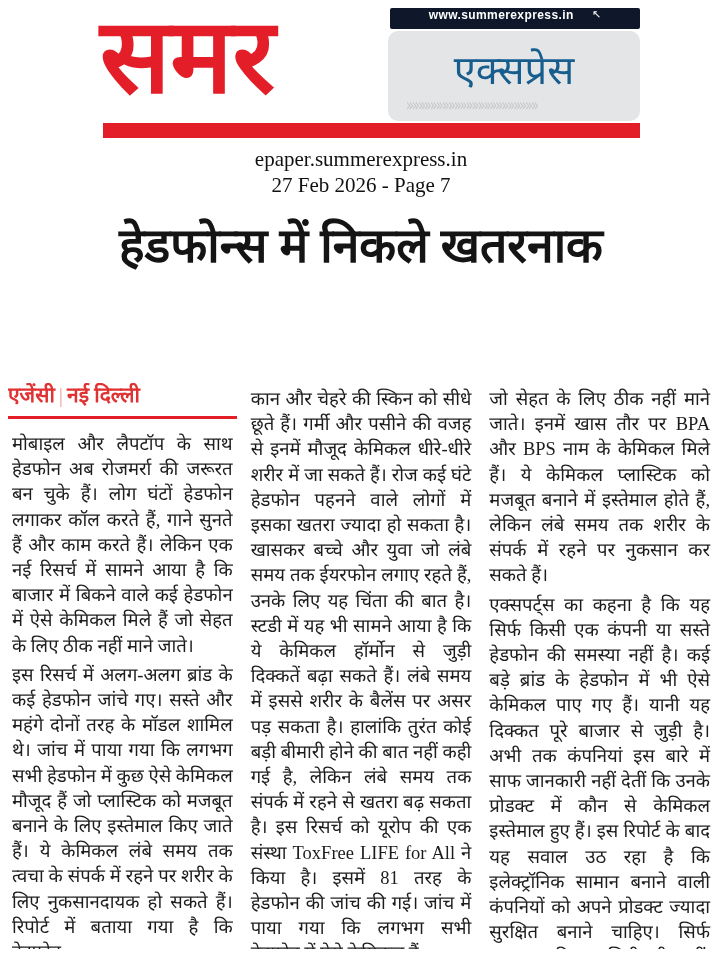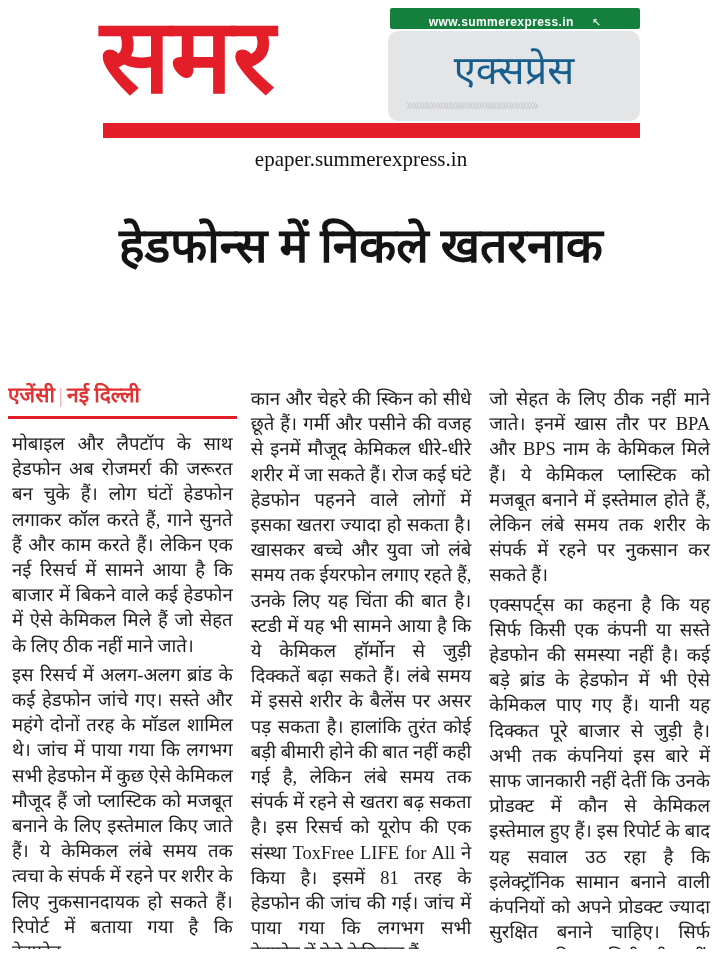--- a/index.html
+++ b/index.html
@@ -10,22 +10,22 @@
     font-family:"Liberation Serif","DejaVu Serif",serif;
     color:#1b1b1b;
     overflow:hidden;
   }
   
   .masthead{
     position:absolute;left:100px;top:8px;width:540px;height:130px;
   }
   .url-strip{
     position:absolute;top:0;right:0;width:250px;height:21px;
-    background:#15803d;color:#fff;
-    display:flex;align-items:flex-end;justify-content:center;gap:18px;
+    background:#0f172a;color:#fff;
+    display:flex;align-items:flex-start;justify-content:center;gap:18px;
     font-family:"Liberation Sans","DejaVu Sans",sans-serif;
     font-size:12px;font-weight:bold;letter-spacing:.4px;
     border-radius:2px;
   }
   .url-strip .cursor{font-size:11px;font-weight:normal;}
   .gray-box{
     position:absolute;top:23px;right:0;width:252px;height:90px;
     background:#e4e5e7;border-radius:10px;
     display:flex;flex-direction:column;align-items:center;justify-content:center;
   }
@@ -97,20 +97,21 @@
     <div class="gray-box">
       <div class="logo-secondary">एक्सप्रेस</div>
       <div class="chevrons">»»»»»»»»»»»»»»»»»»»»»»</div>
     </div>
     <div class="logo-primary">समर</div>
     <div class="red-bar"></div>
   </div>
 
   <div class="meta">
     <div>epaper.summerexpress.in</div>
+    <div>27 Feb 2026 - Page 7</div>
   </div>
 
   <div class="headline">
     <div>हेडफोन्स में निकले खतरनाक</div>
   </div>
 
   <div class="content">
 
     <div class="col">
       <div class="byline-wrap">

